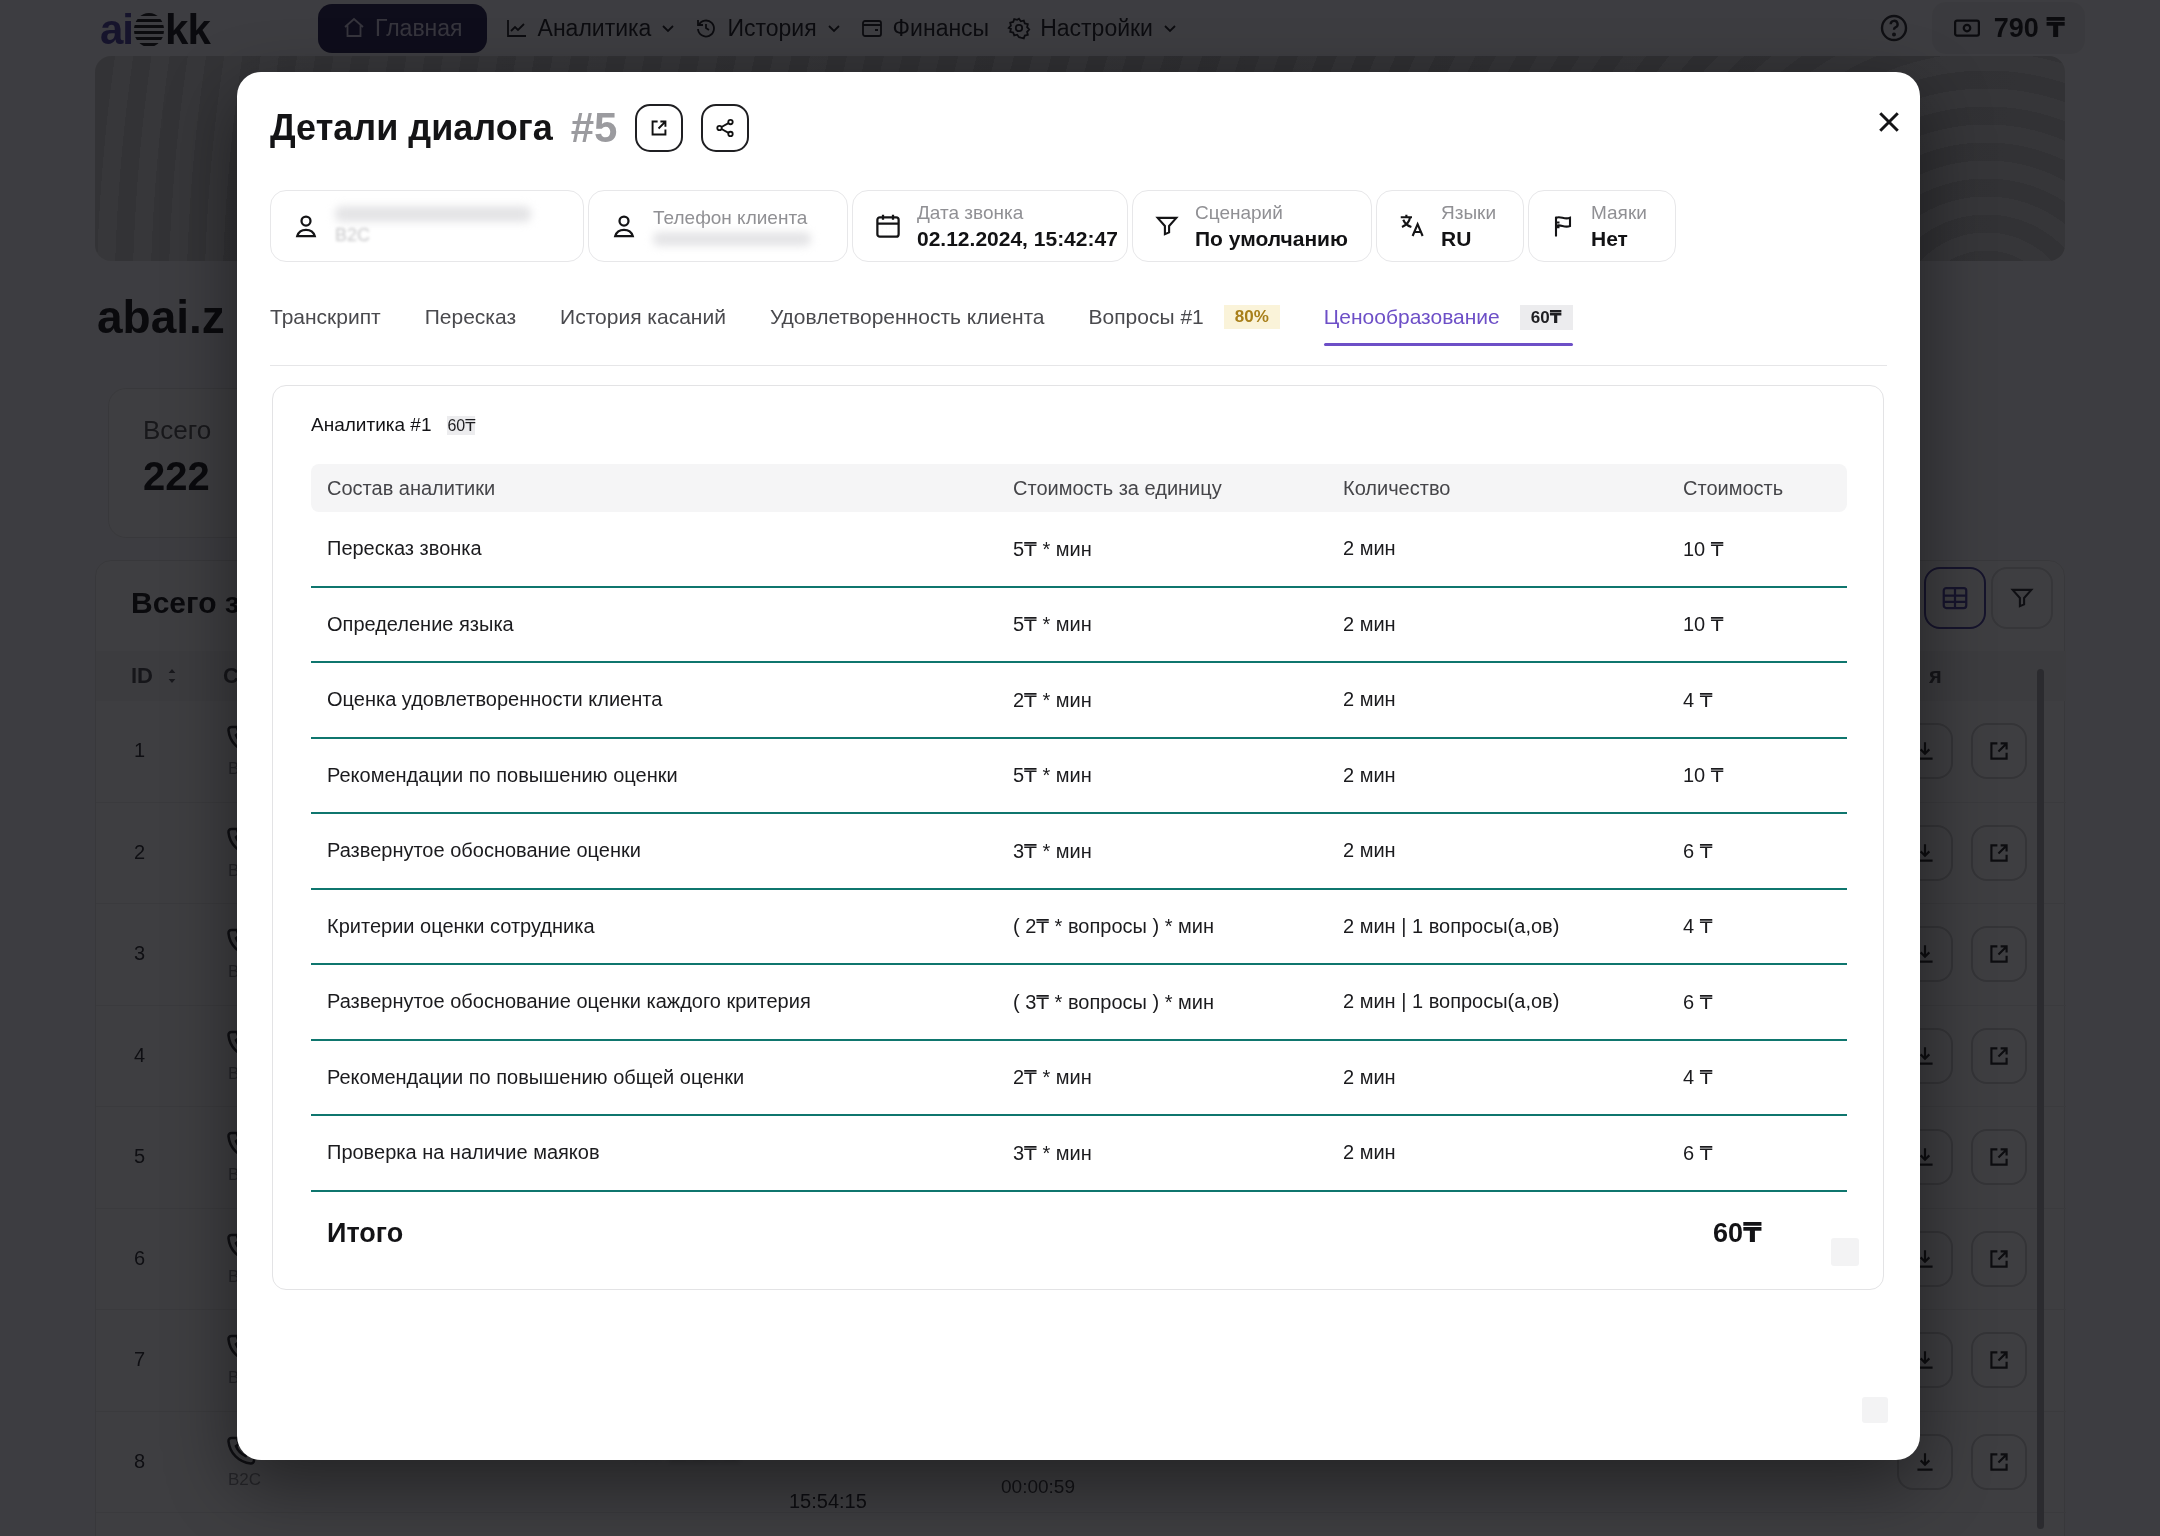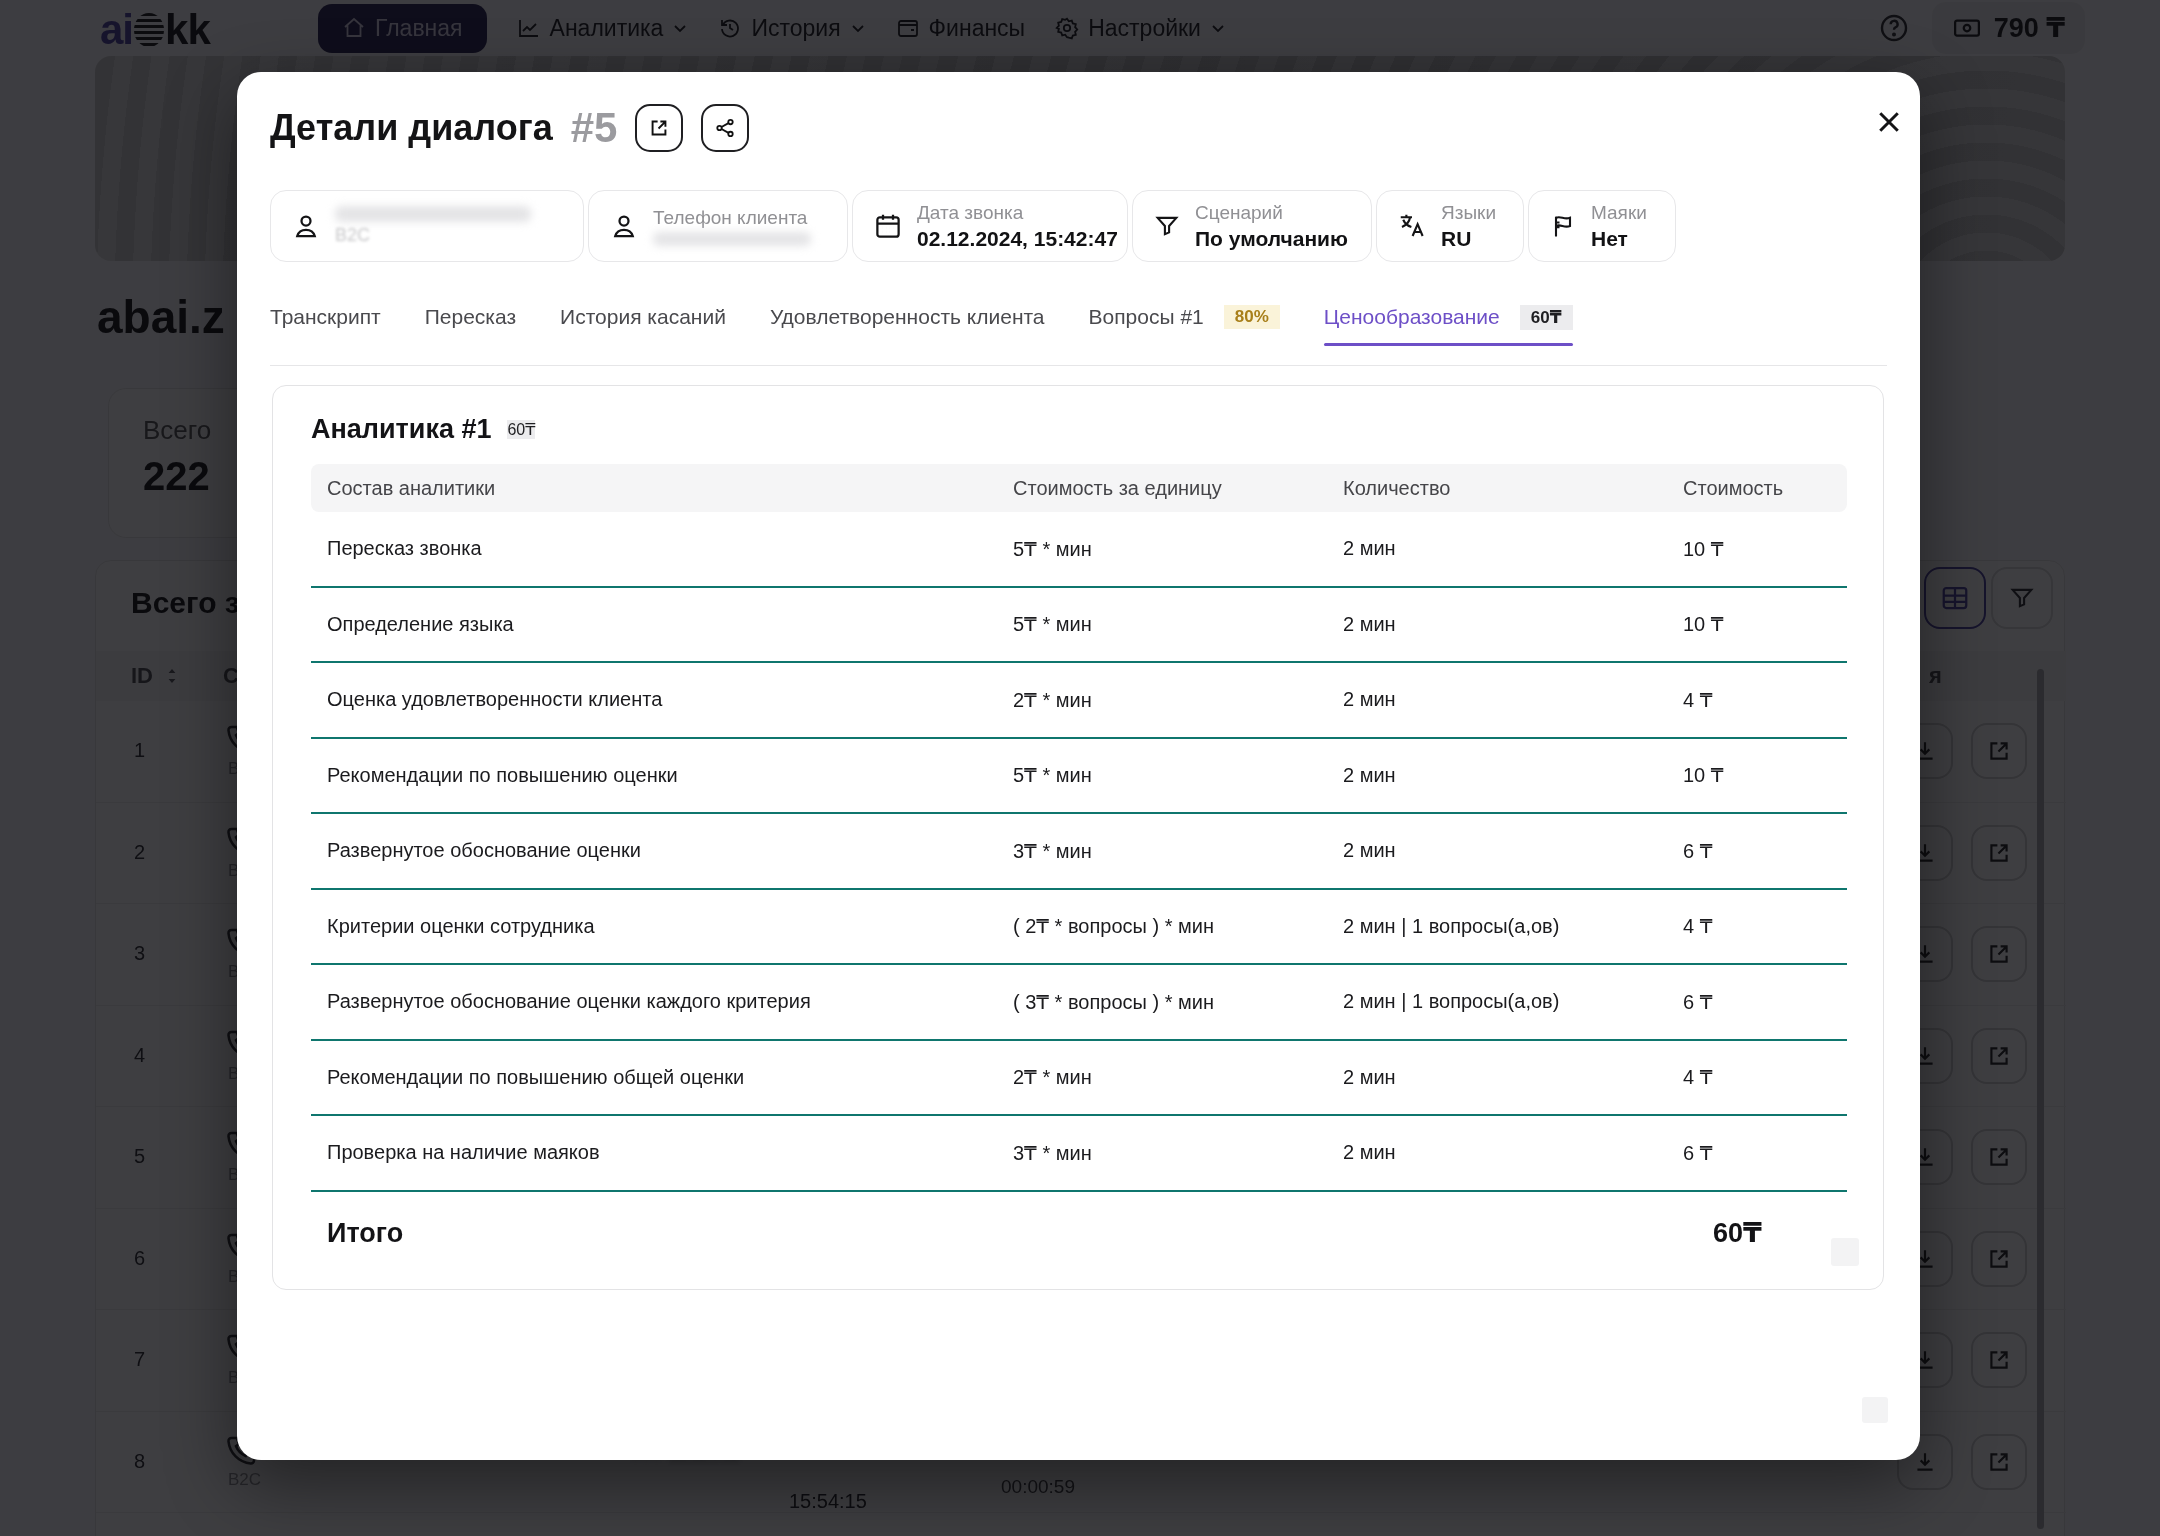--- a/index.html
+++ b/index.html
@@ -8,21 +8,21 @@
   .stage { position:relative; width:2160px; height:1536px; overflow:hidden; background:#fbfbfc; }
 
   
   .bg-page { position:absolute; inset:0; }
   .nav { position:absolute; left:0; top:0; width:2160px; height:56px; }
   .logo { position:absolute; left:100px; top:6px; display:flex; align-items:center; font-weight:800; font-size:42px; letter-spacing:-1px; }
   .logo .ai { color:#4a3f9f; }
   .logo .globe { width:30px; height:34px; border-radius:50%; margin:0 1px;
     background:repeating-linear-gradient(#17171a 0 3px, transparent 3px 6px); }
   .logo .kk { color:#141417; }
-  .nav-menu { position:absolute; left:318px; top:0; height:56px; display:flex; align-items:center; gap:30px; }
+  .nav-menu { position:absolute; left:318px; top:0; height:56px; display:flex; align-items:center; gap:18px; }
   .nav-item { display:flex; align-items:center; gap:9px; font-size:23px; color:#1d1d21; cursor:pointer; }
   .nav-item svg { display:block; }
   .nav-pill { background:#262051; color:#d8d4ea; border-radius:14px; padding:11px 24px; }
   .nav-right { position:absolute; right:75px; top:0; height:56px; display:flex; align-items:center; gap:22px; }
   .balance-pill { display:flex; align-items:center; gap:12px; background:#ededf0; border-radius:14px; padding:10px 20px; font-weight:700; font-size:27px; color:#17171a; }
 
   .hero { position:absolute; left:95px; top:56px; width:1970px; height:205px; border-radius:16px;
     background:linear-gradient(100deg,#d9d9d9,#c2c2c2 55%,#d2d2d2),
     repeating-radial-gradient(circle at 96% 130%, rgba(255,255,255,.18) 0 18px, rgba(0,0,0,.05) 18px 36px); background-blend-mode:overlay; }
   .bg-title { position:absolute; left:97px; top:290px; font-size:46px; font-weight:800; color:#121214; }
@@ -71,21 +71,21 @@
   .tab { display:flex; align-items:center; gap:20px; font-size:21px; color:#4a4a4e; cursor:pointer; white-space:nowrap; position:relative; padding-bottom:4px; }
   .tab .badge { font-size:17px; font-weight:600; border-radius:0; padding:2px 11px; }
   .badge-gold { background:#faf3d9; color:#a87f1a; }
   .badge-gray { background:#ececee; color:#1f1f22; }
   .tab.active { color:#6d4fc7; font-weight:500; }
   .tab.active::after { content:""; position:absolute; left:0; right:0; bottom:-12px; height:3px; border-radius:2px; background:#6d4fc7; }
   .m-divider { position:absolute; left:33px; top:293px; width:1617px; height:1px; background:#e6e6e8; }
 
   .price-card { position:absolute; left:35px; top:313px; width:1612px; height:905px; border:1.5px solid #e3e3e5; border-radius:14px; }
   .pc-head { position:absolute; left:38px; top:28px; display:flex; align-items:center; gap:16px; }
-  .pc-title { font-size:27px; font-weight:700; color:#131316; }
+  .pc-title { font-size:19px; font-weight:400; color:#131316; }
   .pgrid { display:grid; grid-template-columns:1fr 330px 340px 180px; align-items:center; }
   .pthead { position:absolute; left:38px; top:78px; width:1536px; height:48px; background:#f5f5f6; border-radius:8px; font-size:20px; color:#454549; }
   .pthead > div { padding-left:16px; }
   .ptbody { position:absolute; left:38px; top:126px; width:1536px; }
   .prow { height:75.5px; border-bottom:2px solid #0f766e; font-size:20px; color:#1b1b1e; }
   .prow > div { padding-left:16px; }
   .ptotal { position:absolute; left:38px; top:812px; width:1536px; height:70px; }
   .ptotal .t-lbl { padding-left:16px; font-size:27px; font-weight:700; color:#131316; }
   .ptotal .t-val { padding-left:46px; font-size:27px; font-weight:700; color:#131316; }
   .artifact { position:absolute; background:#f3f3f4; border-radius:3px; }

